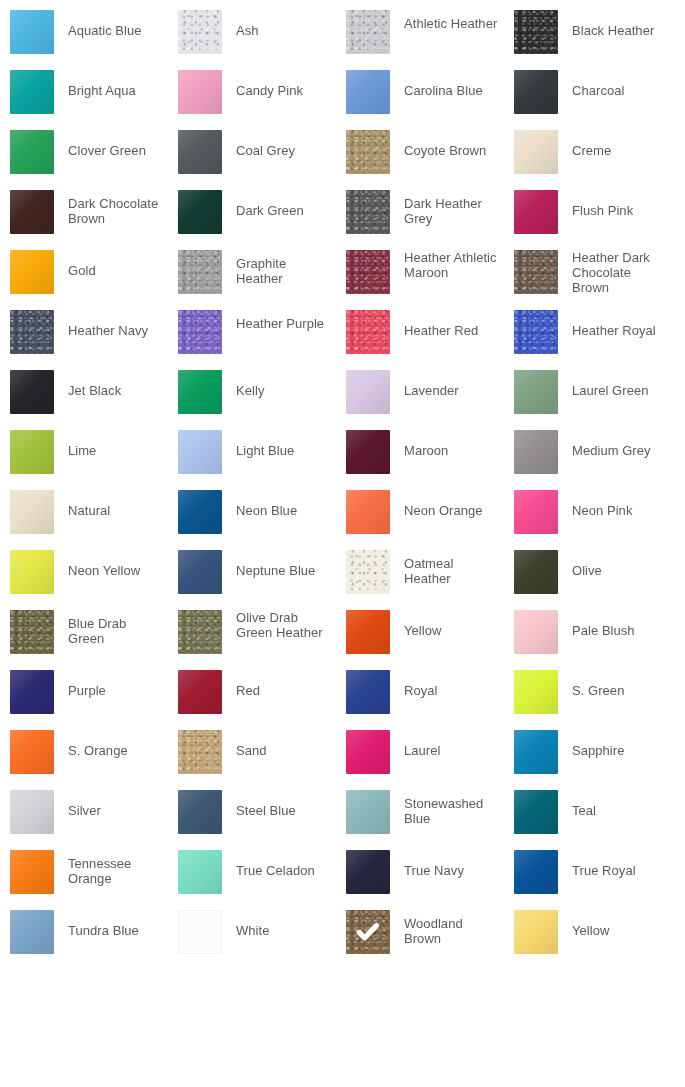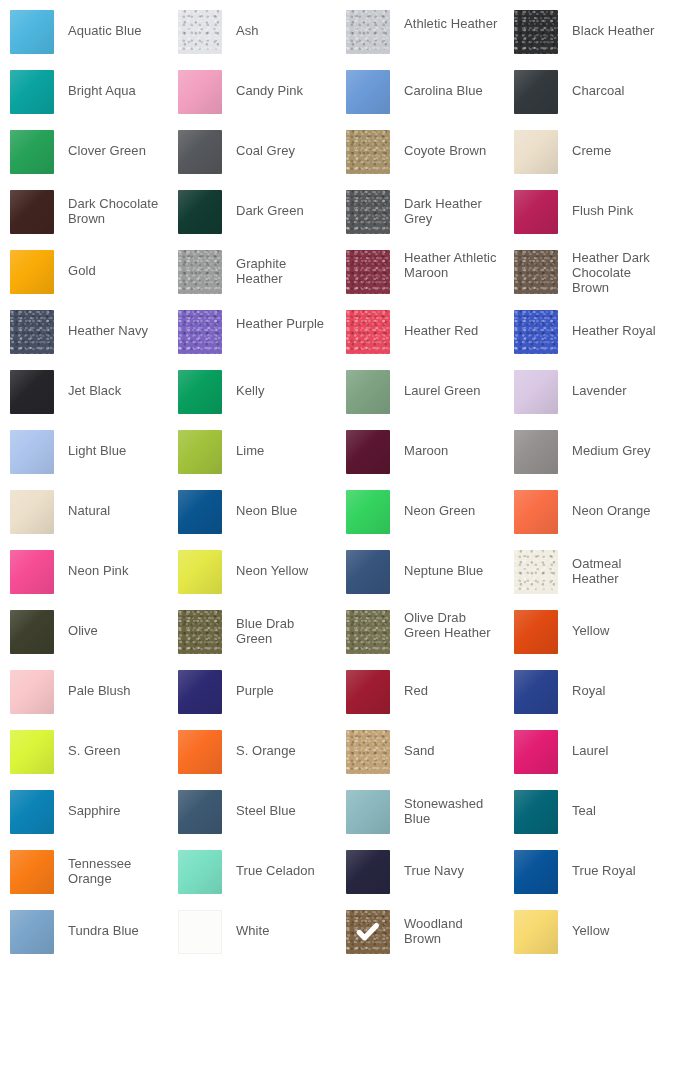--- a/index.html
+++ b/index.html
@@ -190,56 +190,52 @@
     </div>
     <div class="swatch-option">
       <div class="swatch-chip sheen" style="background-color: rgb(38, 38, 42);"></div>
       <span class="swatch-label">Jet Black</span>
     </div>
     <div class="swatch-option">
       <div class="swatch-chip sheen" style="background-color: rgb(8, 158, 94);"></div>
       <span class="swatch-label">Kelly</span>
     </div>
     <div class="swatch-option">
+      <div class="swatch-chip sheen" style="background-color: rgb(218, 200, 228);"></div>
+      <span class="swatch-label">Lavender</span>
+    </div>
+    <div class="swatch-option">
       <div class="swatch-chip sheen" style="background-color: rgb(127, 163, 131);"></div>
       <span class="swatch-label">Laurel Green</span>
     </div>
     <div class="swatch-option">
-      <div class="swatch-chip sheen" style="background-color: rgb(218, 200, 228);"></div>
-      <span class="swatch-label">Lavender</span>
+      <div class="swatch-chip sheen" style="background-color: rgb(162, 194, 60);"></div>
+      <span class="swatch-label">Lime</span>
     </div>
     <div class="swatch-option">
       <div class="swatch-chip sheen" style="background-color: rgb(173, 197, 238);"></div>
       <span class="swatch-label">Light Blue</span>
     </div>
     <div class="swatch-option">
-      <div class="swatch-chip sheen" style="background-color: rgb(162, 194, 60);"></div>
-      <span class="swatch-label">Lime</span>
-    </div>
-    <div class="swatch-option">
       <div class="swatch-chip sheen" style="background-color: rgb(91, 22, 48);"></div>
       <span class="swatch-label">Maroon</span>
     </div>
     <div class="swatch-option">
       <div class="swatch-chip sheen" style="background-color: rgb(147, 144, 143);"></div>
       <span class="swatch-label">Medium Grey</span>
     </div>
     <div class="swatch-option">
       <div class="swatch-chip sheen" style="background-color: rgb(236, 224, 203);"></div>
       <span class="swatch-label">Natural</span>
     </div>
     <div class="swatch-option">
       <div class="swatch-chip sheen" style="background-color: rgb(10, 85, 144);"></div>
       <span class="swatch-label">Neon Blue</span>
     </div>
     <div class="swatch-option">
-      <div class="swatch-chip sheen" style="background-color: rgb(52, 211, 95);"></div>
-      <span class="swatch-label">Neon Green</span>
-    </div>
-    <div class="swatch-option">
       <div class="swatch-chip sheen" style="background-color: rgb(249, 111, 70);"></div>
       <span class="swatch-label">Neon Orange</span>
     </div>
     <div class="swatch-option">
       <div class="swatch-chip sheen" style="background-color: rgb(246, 76, 148);"></div>
       <span class="swatch-label">Neon Pink</span>
     </div>
     <div class="swatch-option">
       <div class="swatch-chip sheen" style="background-color: rgb(228, 232, 71);"></div>
       <span class="swatch-label">Neon Yellow</span>
@@ -296,20 +292,24 @@
       <div class="swatch-chip heathered" style="background-color: rgb(192, 162, 116);"></div>
       <span class="swatch-label">Sand</span>
     </div>
     <div class="swatch-option">
       <div class="swatch-chip sheen" style="background-color: rgb(226, 29, 114);"></div>
       <span class="swatch-label">Laurel</span>
     </div>
     <div class="swatch-option">
       <div class="swatch-chip sheen" style="background-color: rgb(12, 131, 182);"></div>
       <span class="swatch-label">Sapphire</span>
+    </div>
+    <div class="swatch-option">
+      <div class="swatch-chip sheen" style="background-color: rgb(210, 212, 216);"></div>
+      <span class="swatch-label">Silver</span>
     </div>
     <div class="swatch-option">
       <div class="swatch-chip sheen" style="background-color: rgb(61, 89, 114);"></div>
       <span class="swatch-label">Steel Blue</span>
     </div>
     <div class="swatch-option">
       <div class="swatch-chip sheen" style="background-color: rgb(140, 185, 191);"></div>
       <span class="swatch-label two-line">Stonewashed Blue</span>
     </div>
     <div class="swatch-option">

